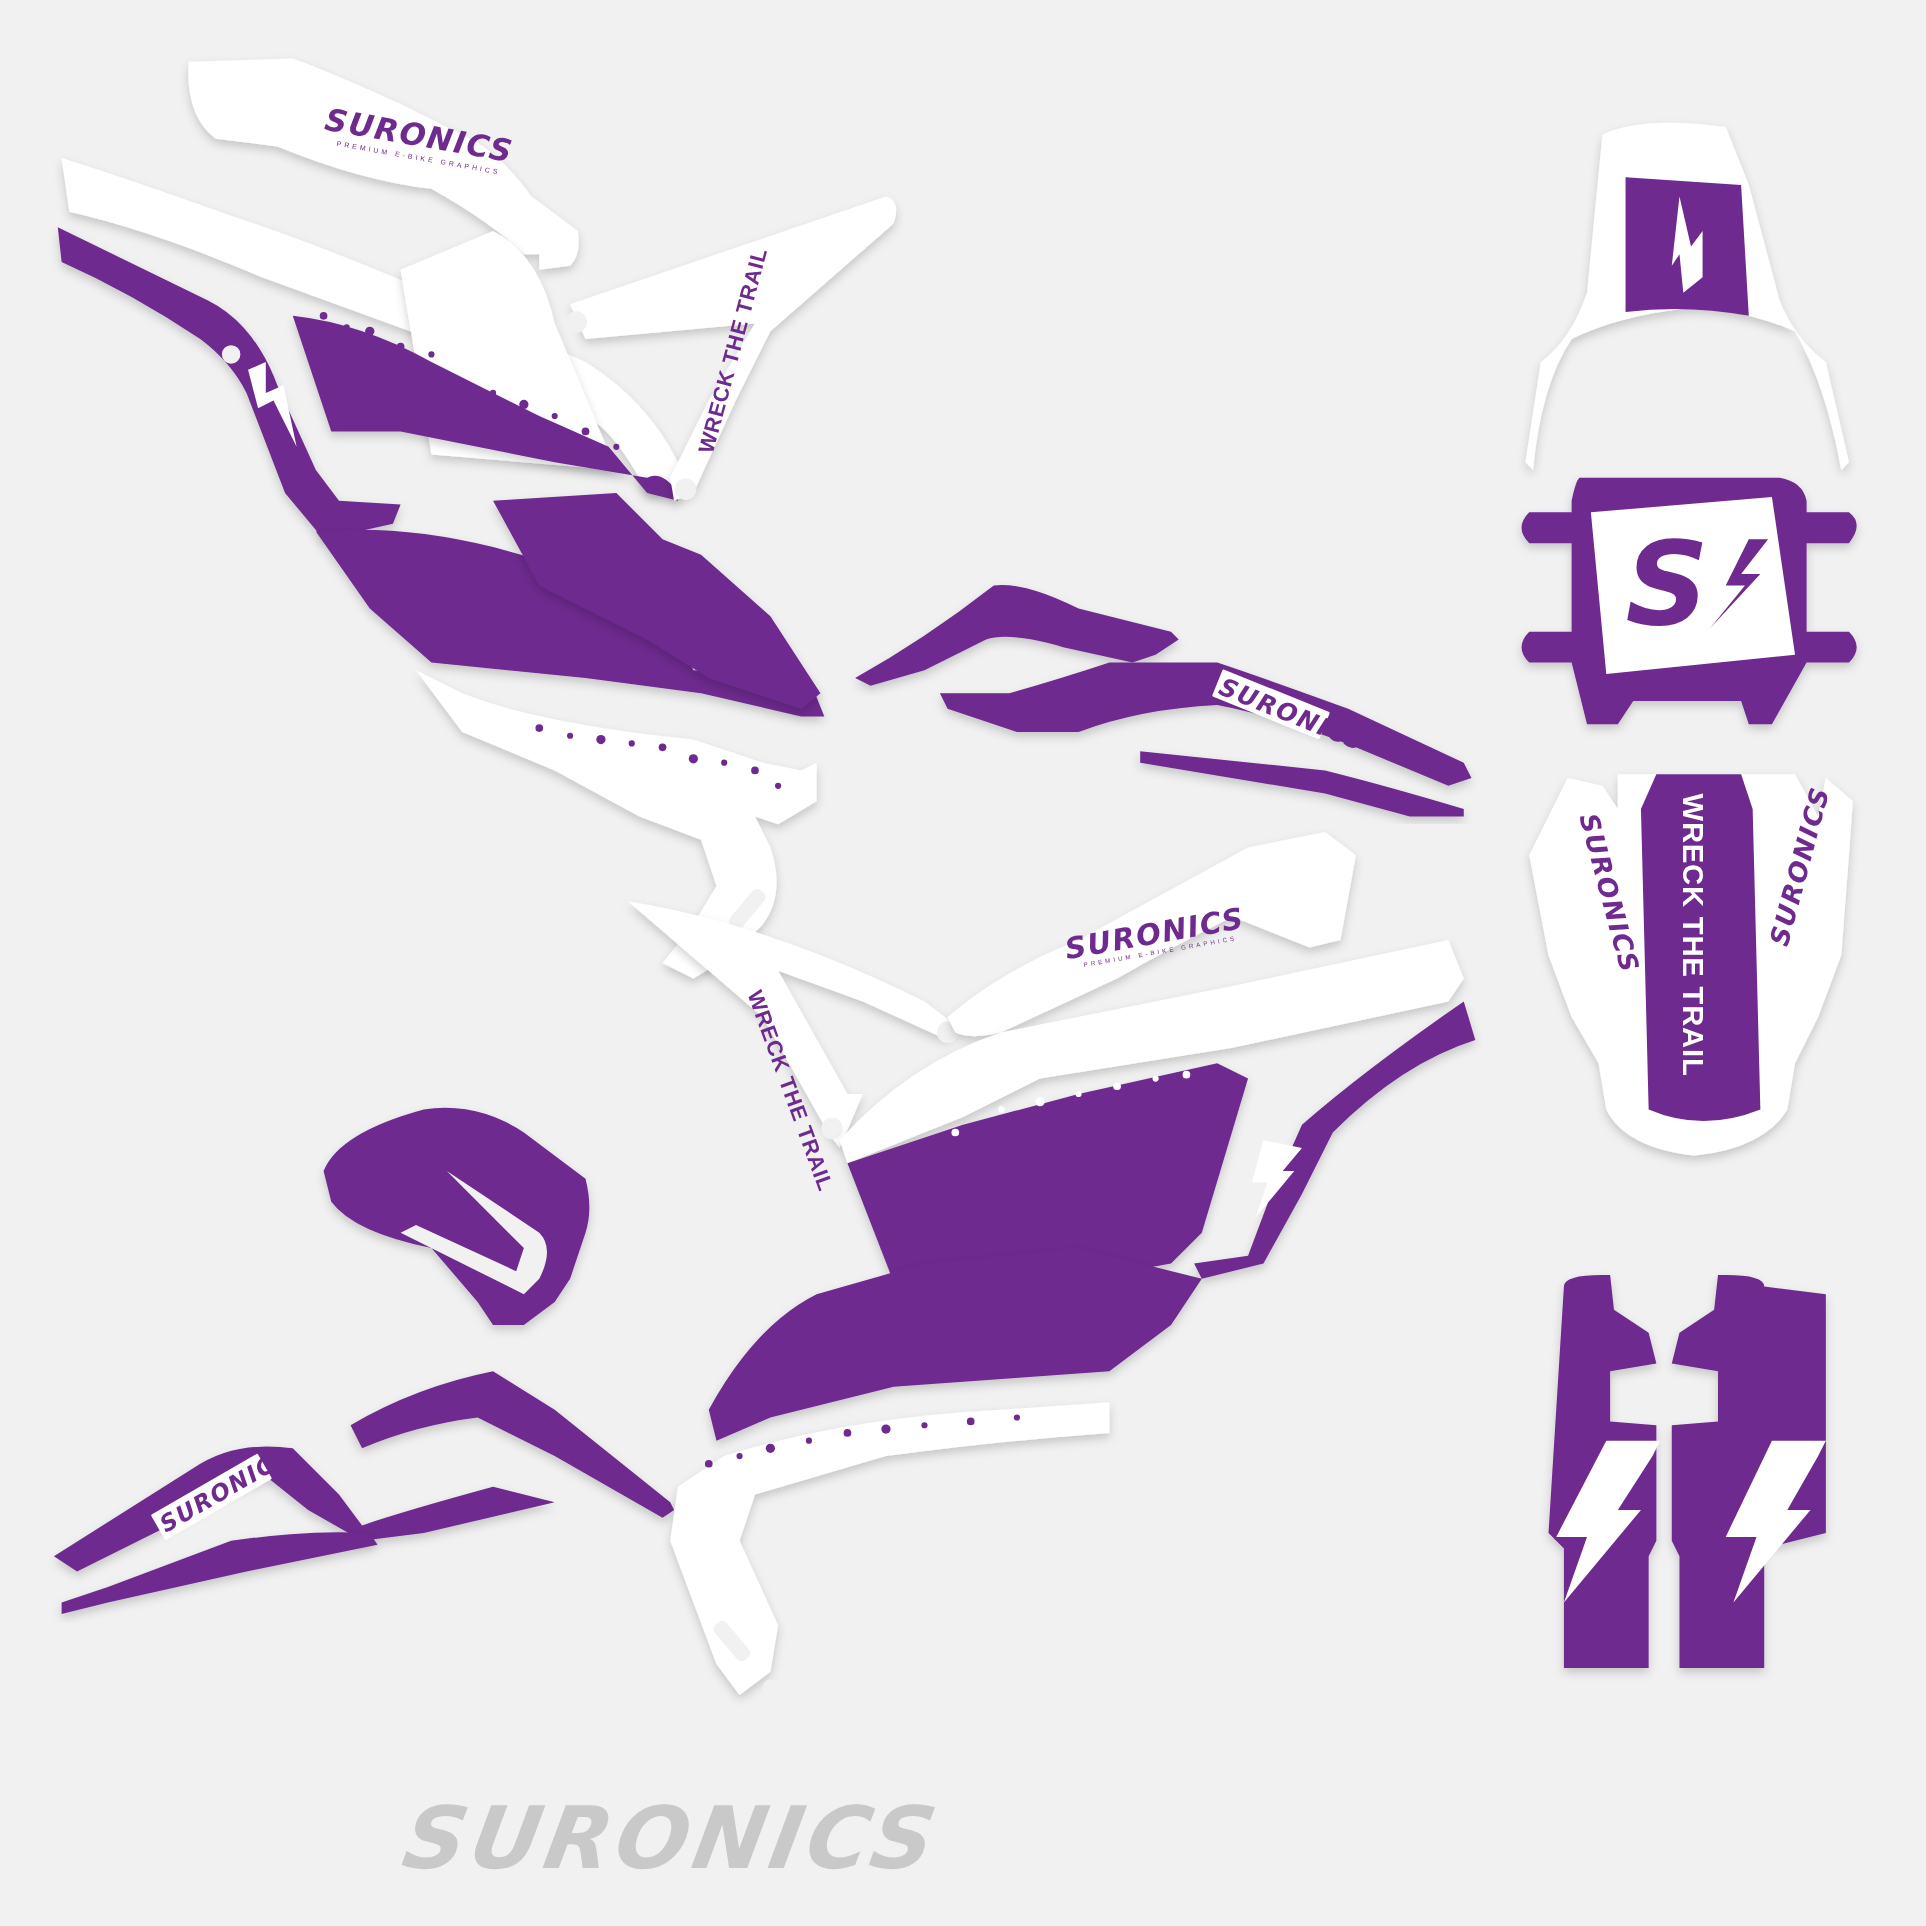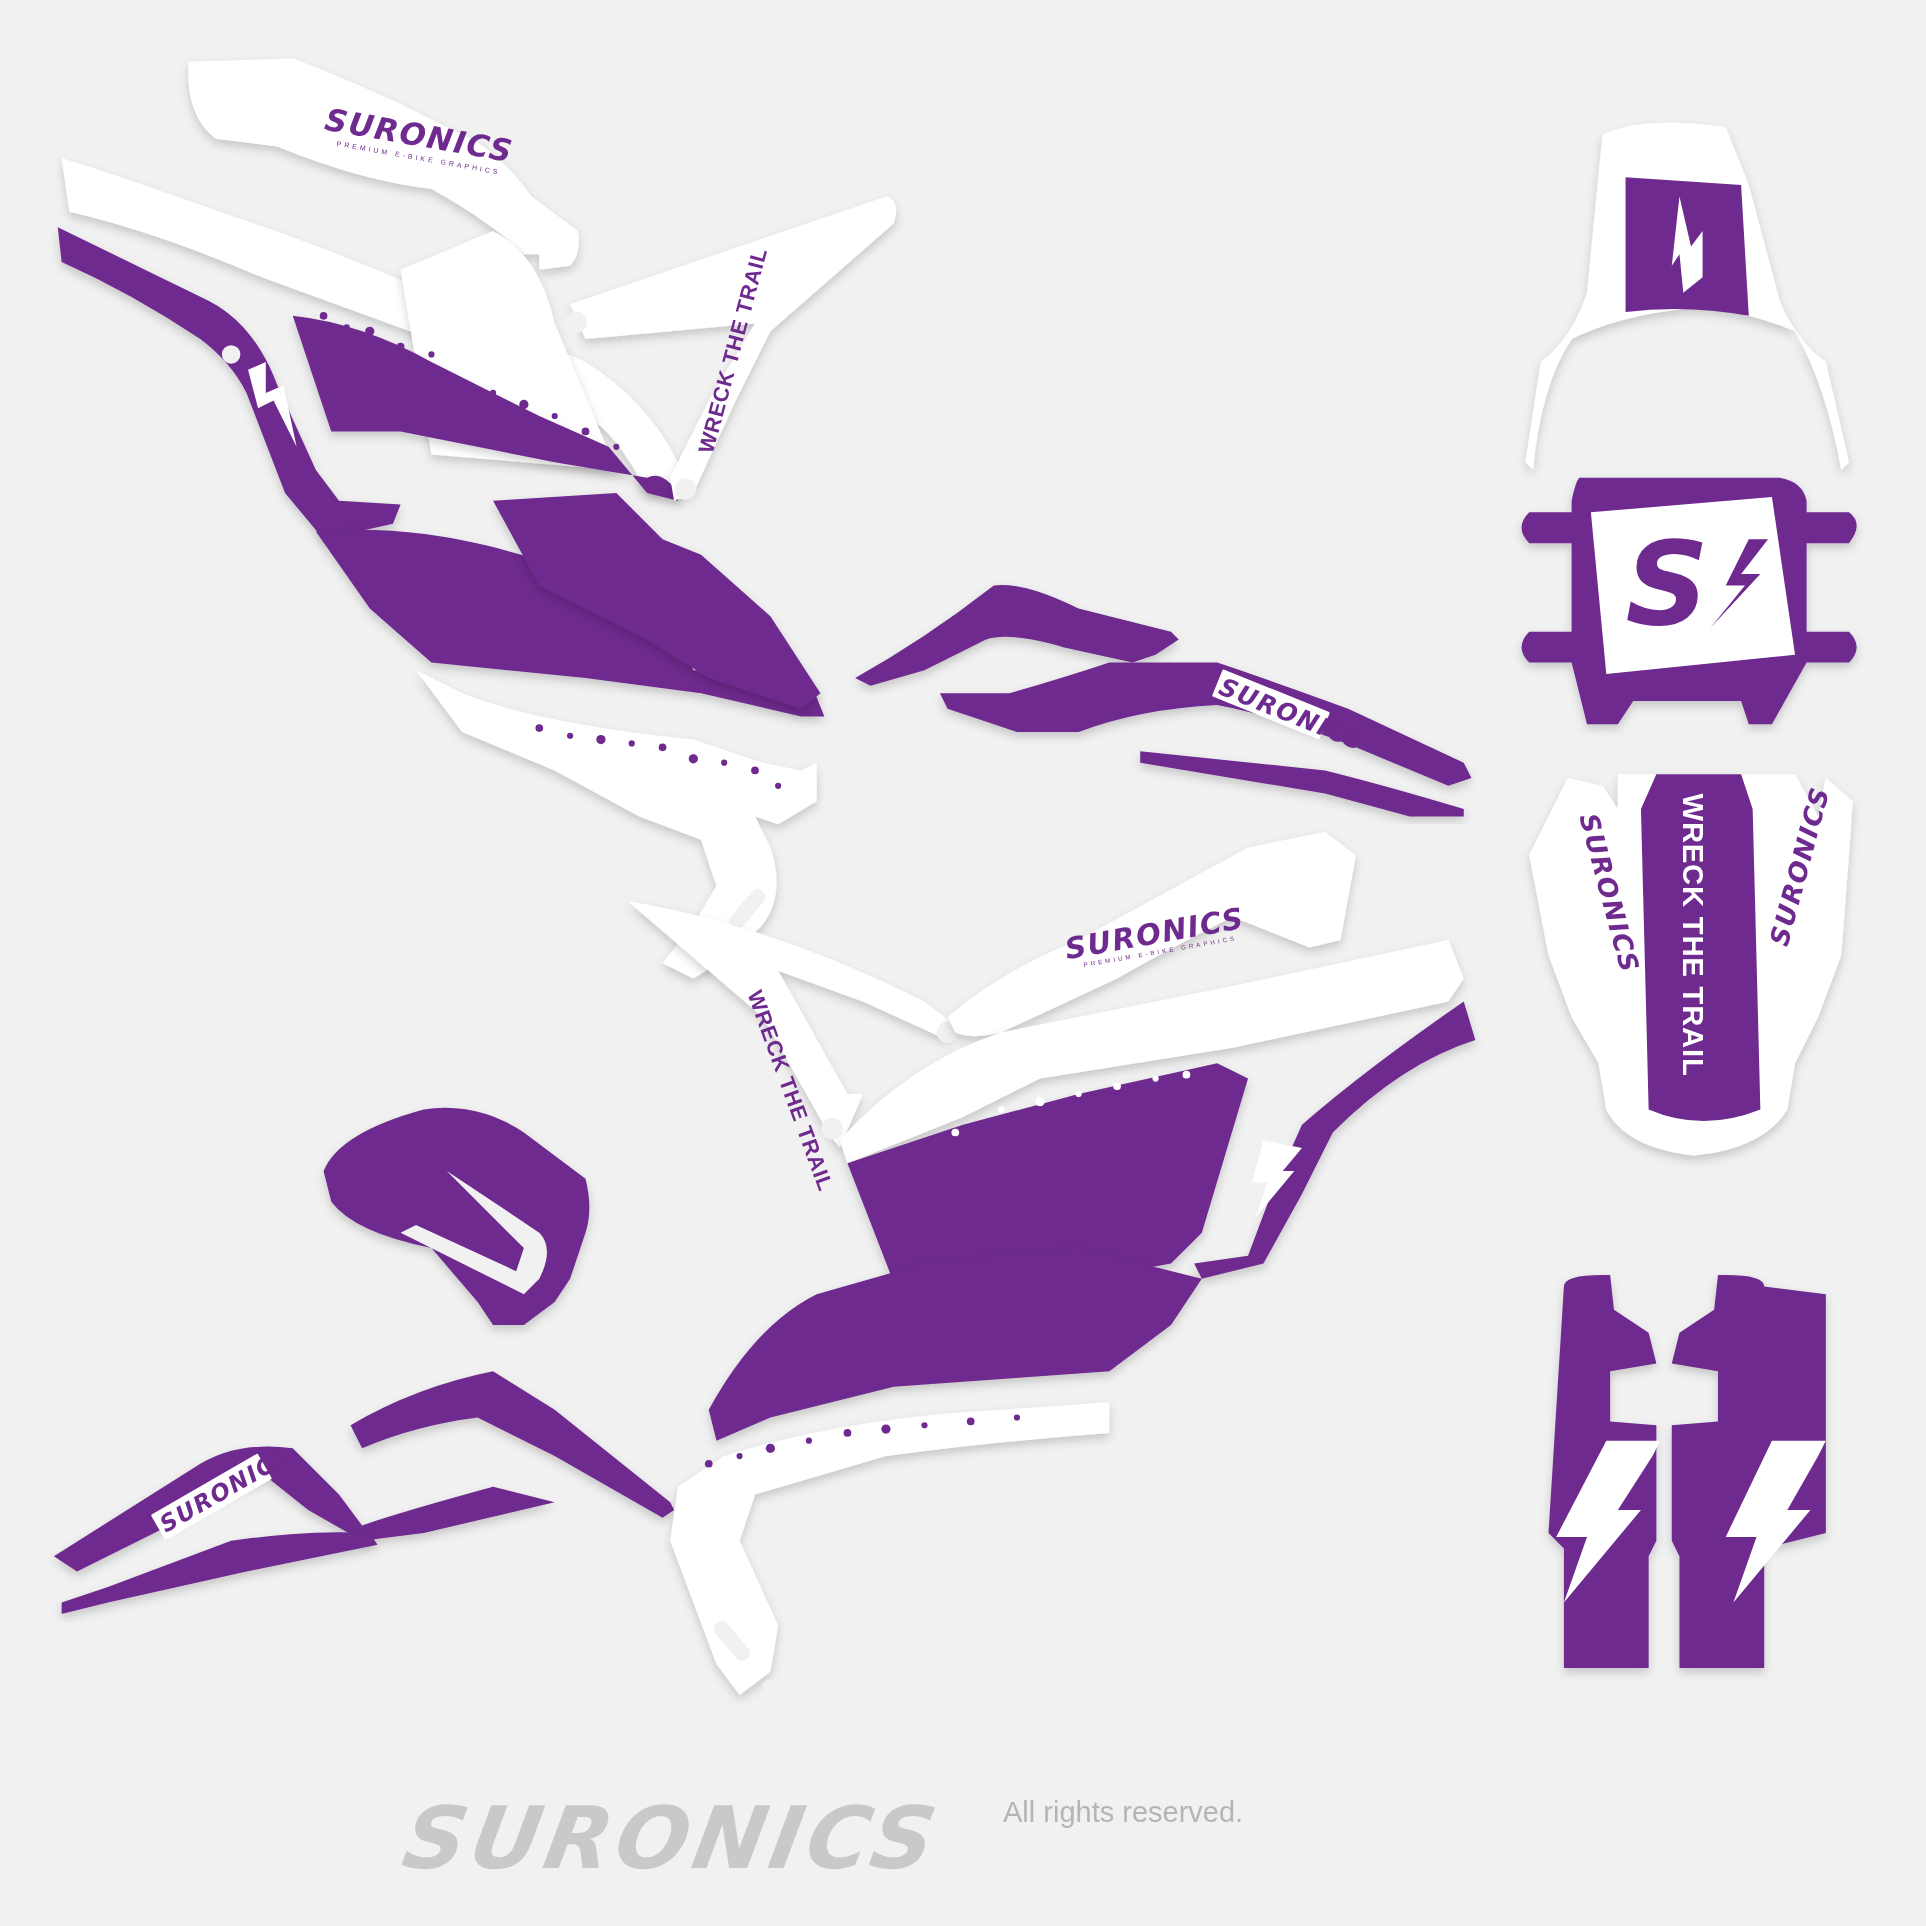--- a/index.html
+++ b/index.html
@@ -186,15 +186,14 @@
         <circle cx="1260" cy="1845" r="5"></circle>
         <circle cx="1320" cy="1840" r="4"></circle>
     </g>
     <circle class="cut" cx="1000" cy="2190" r="10"></circle>
     <rect class="cut" x="940" y="2100" width="20" height="60" rx="8" transform="rotate(-40 950 2130)"></rect>
   </g>
 </svg>
 
 <div class="footer-logo">SURONICS</div>
 <div class="footer-copy">
-  <span class="l2">All rights reserved.</span>
 </div>
 
 
 </body></html>

